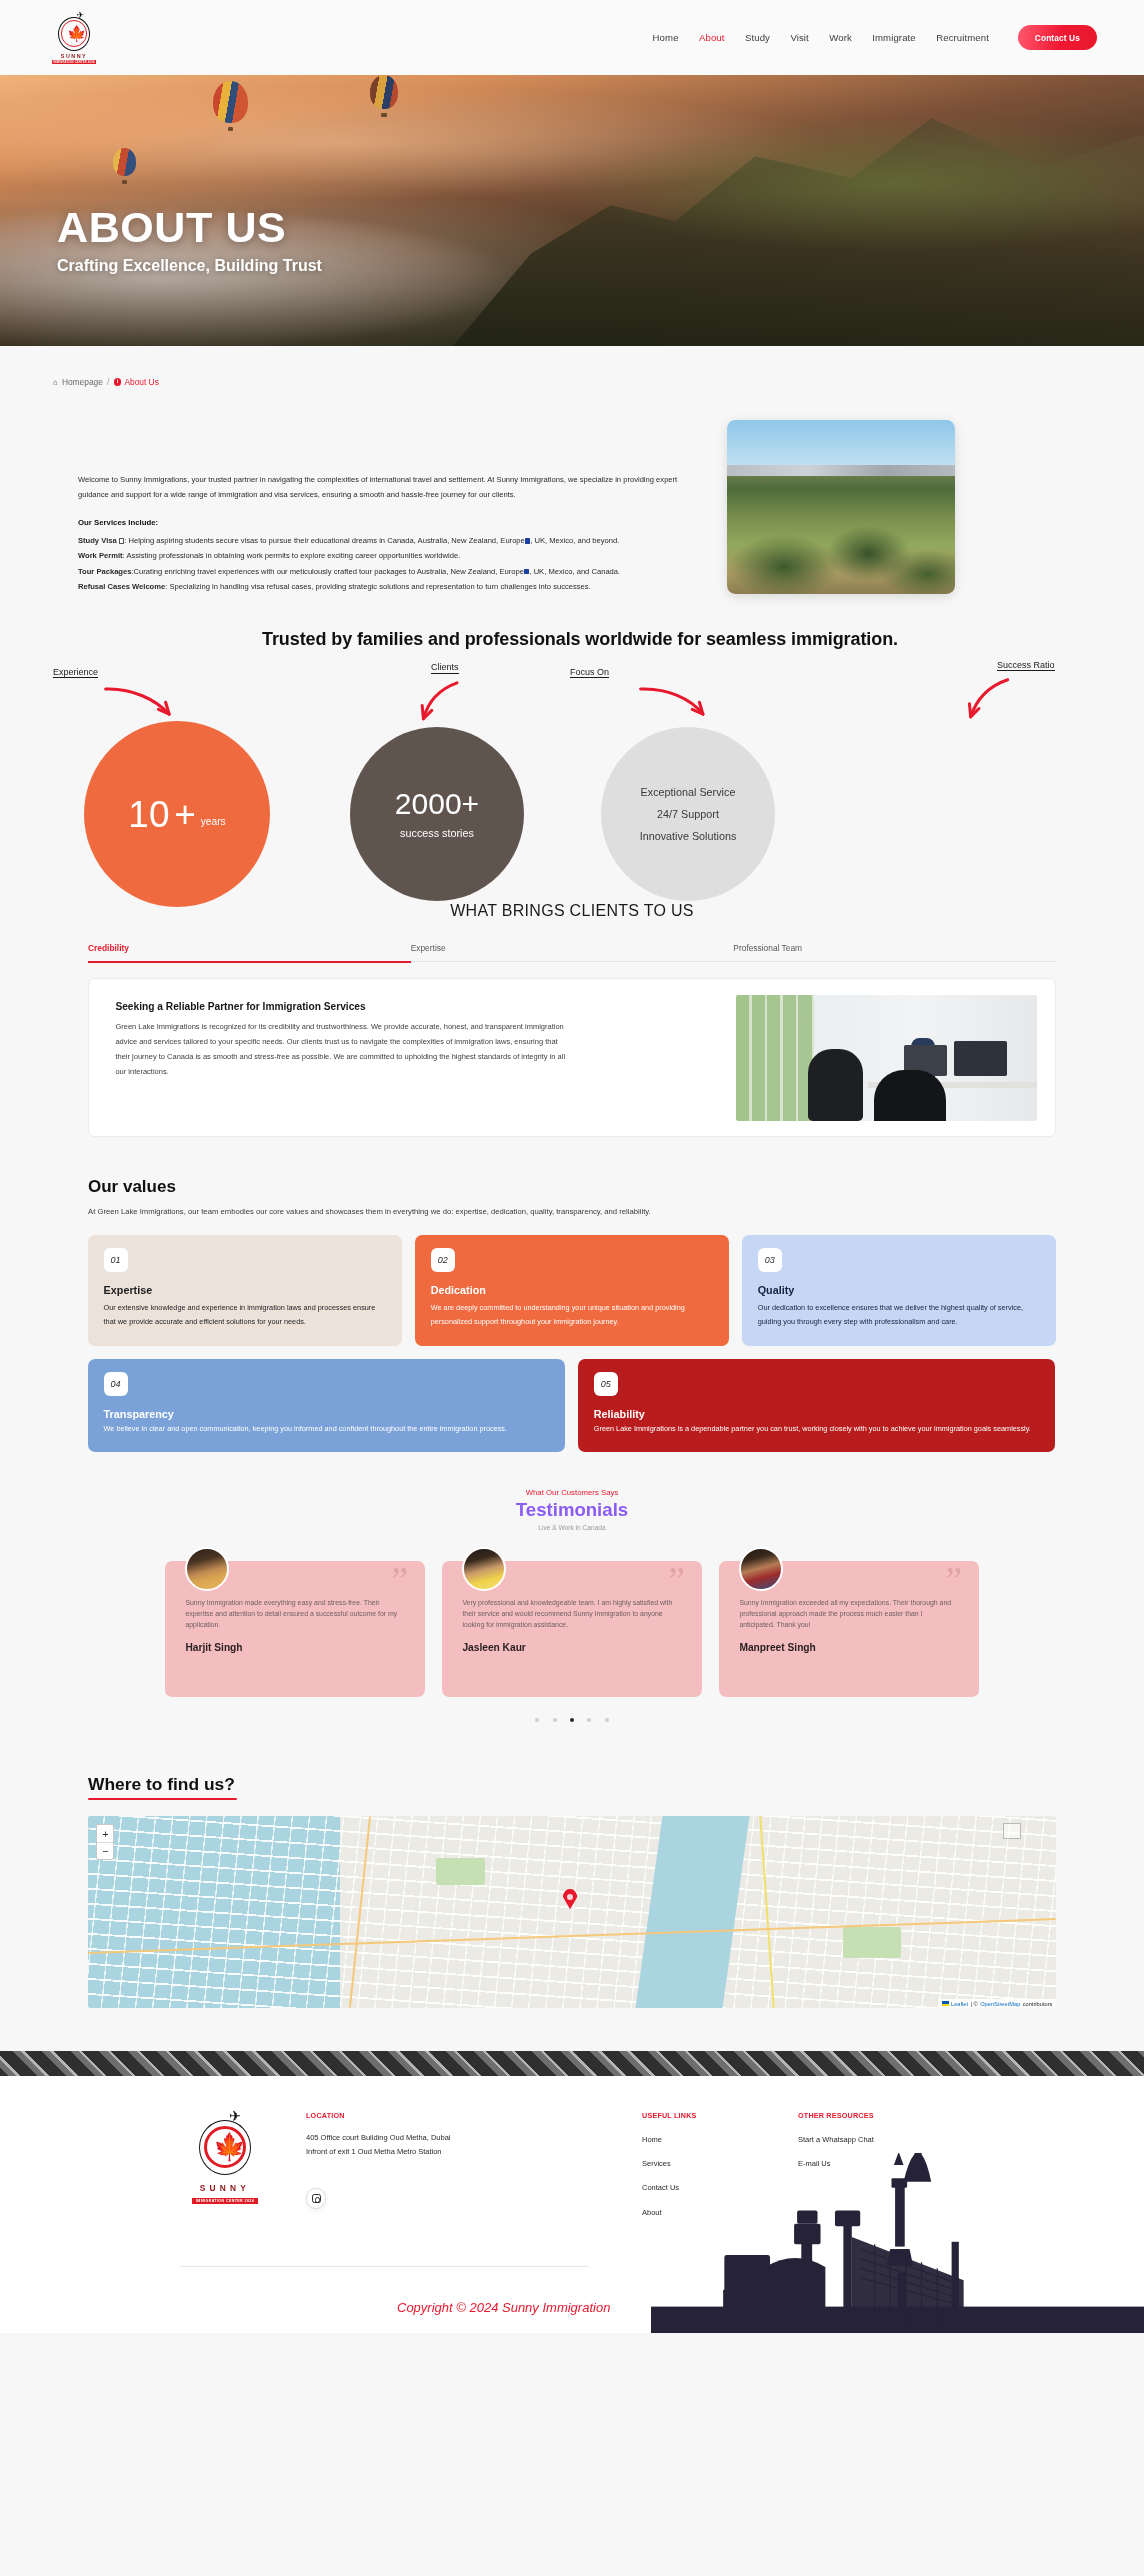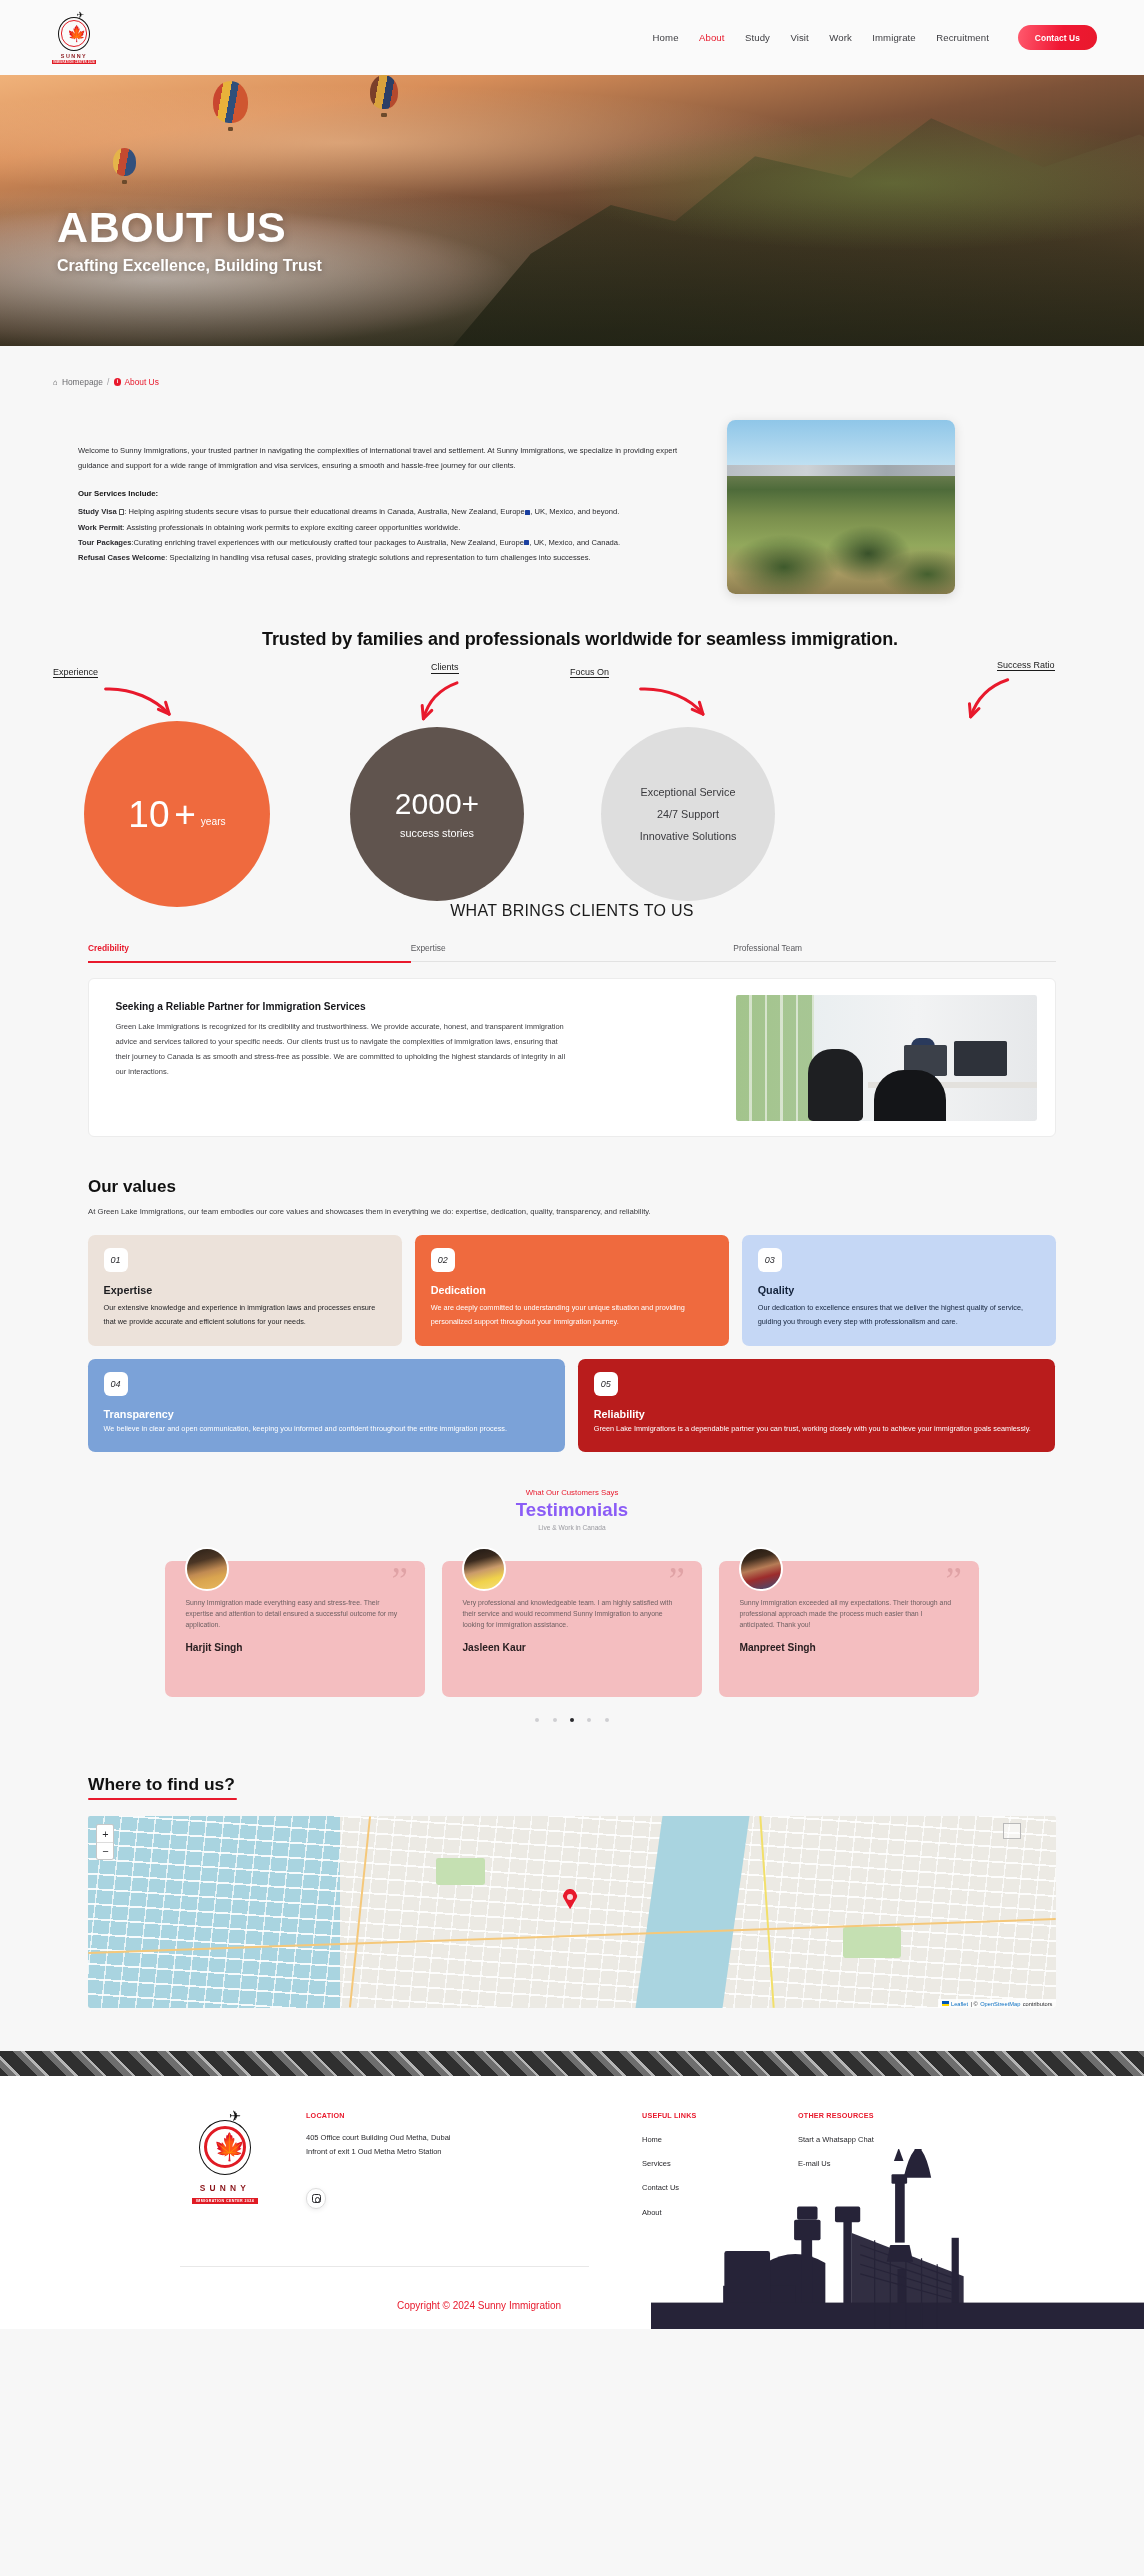--- a/index.html
+++ b/index.html
@@ -95,21 +95,21 @@
   .breadcrumb { padding: 31px 0 0 53px; font-size: 8.4px; color: #6a6a6e; display:flex; align-items:center; gap:4.2px;}
   .breadcrumb .home-ico { font-size: 7.8px; color: #4a4a4e; }
   .breadcrumb .sep { color:#9a9a9e; }
   .breadcrumb .cur { color:#e8192c; display:flex; align-items:center; gap:3px; }
   .breadcrumb .cur .dot {
     width:7.8px;height:7.8px;border-radius:50%;background:#e8192c;color:#fff;
     font-size:5.4px;line-height:7.8px;text-align:center;font-weight:700;
   }
 
   
-  .intro { display:flex; gap:24px; padding: 27px 53px 0 78px; align-items:center; }
+  .intro { display:flex; gap:24px; padding: 27px 53px 0 78px; align-items:flex-end; }
   .intro-left { width: 625px; font-size: 7.6px; line-height: 2.0; color: #2a2a2e; }
   .intro-left p { margin-bottom: 13.2px; }
   .intro-left h4 { font-size: 7.8px; font-weight: 700; margin-bottom: 2.4px; color:#111; }
   .intro-left .srv { margin-bottom: 0; }
   .intro-left .srv b { font-weight: 700; }
   .flag { display:inline-block; width:5.4px; height:5.4px; background:#1a3fa0; vertical-align:-0.6px; border-radius:0.6px; }
   .flagbook { display:inline-block; width:5.4px; height:6px; background:#fff; border:0.6px solid #555; vertical-align:-0.6px; border-radius:0.6px; }
   .intro-img {
     width: 228px; height: 174px; border-radius: 8.4px; margin-top: 6px; flex:0 0 228px;
     background:
@@ -321,22 +321,22 @@
     box-shadow: 0 1.2px 4.8px rgba(0,0,0,.08); cursor:pointer;
   }
   .ig { width:9px; height:9px; border:1px solid #2a2a2e; border-radius:2.4px; position:relative; }
   .ig::after { content:""; position:absolute; left:2.1px; top:2.1px; width:3.6px; height:3.6px;
     border:1px solid #2a2a2e; border-radius:50%; }
   .foot-col { margin-left: 84px; width: 120px; }
   .foot-col ul { list-style:none; margin-top: 13.2px; }
   .foot-col li { margin-bottom: 13.2px; }
   .foot-col a { font-size: 7.5px; color:#2a2a2e; text-decoration:none; }
   .foot-divider { width: 409px; height:0.6px; background:#e8e8e8; margin: 36px 0 0 180px; }
-  .copyright { text-align:left; margin: 34px 0 18px 397px; font-size: 10px; color:#2a2a2e;
-    position:relative; z-index:2; }
+  .copyright { text-align:left; margin: 34px 0 18px 397px; font-size: 13px; color:#2a2a2e;
+    position:relative; z-index:2;font-style:italic; }
   .copyright span { color:#e8192c; }
 </style>
 </head>
 <body>
 
 <div class="header">
   <div class="logo-wrap">
     <div class="logo-mark">
       <span class="logo-plane">✈</span>
       <span class="logo-ring"></span>

